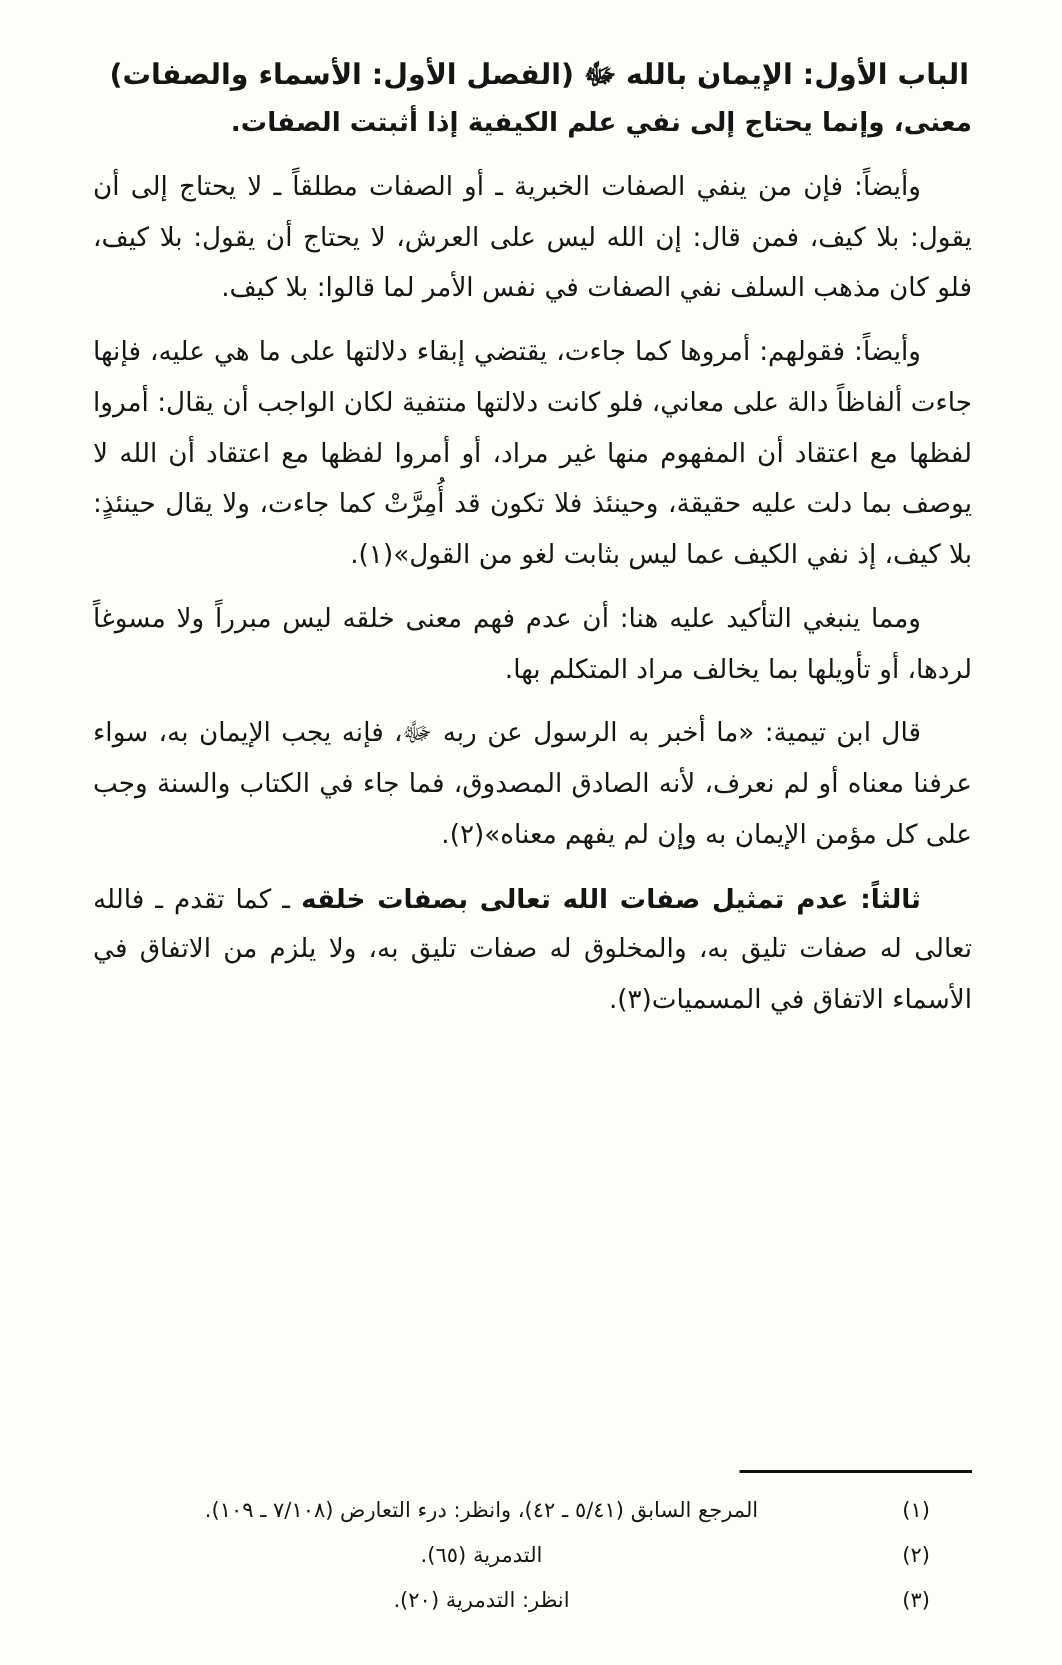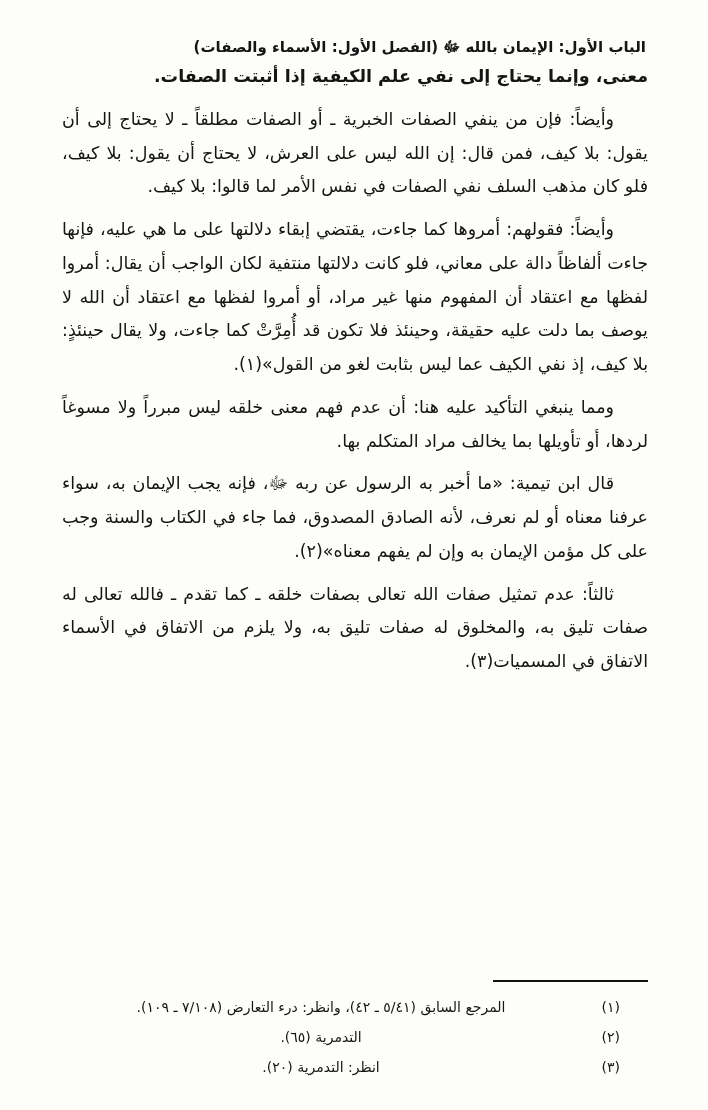--- a/index.html
+++ b/index.html
@@ -17,21 +17,21 @@
     background: #fdfdfa;
     color: #151515;
     direction: rtl;
     font-family: "DejaVu Sans", sans-serif;
     display: flex;
     flex-direction: column;
     overflow: hidden;
   }
   
   .running-head {
-    font-size: 15px;
+    font-size: 19px;
     font-weight: bold;
     text-align: right;
     white-space: nowrap;
     letter-spacing: 0;
     padding-right: 2px;
   }
   
   .rule-row {
     display: flex;
     align-items: center;
@@ -59,21 +59,21 @@
   .body-text {
     font-size: 17.5px;
     line-height: 1.93;
     text-align: justify;
   }
   .para {
     margin: 0 0 9px;
     text-indent: 34px;
   }
   .para.no-indent { text-indent: 0; font-weight: bold; }
-  .para .lead { font-weight: normal; }
+  .para .lead { font-weight: bold; }
   
   .page-footer { margin-top: auto; }
   .footnote-sep {
     width: 155px;
     border-top: 2px solid #111;
     margin: 10px 0 10px;
   }
   .footnotes {
     font-size: 14px;
     line-height: 2.15;

